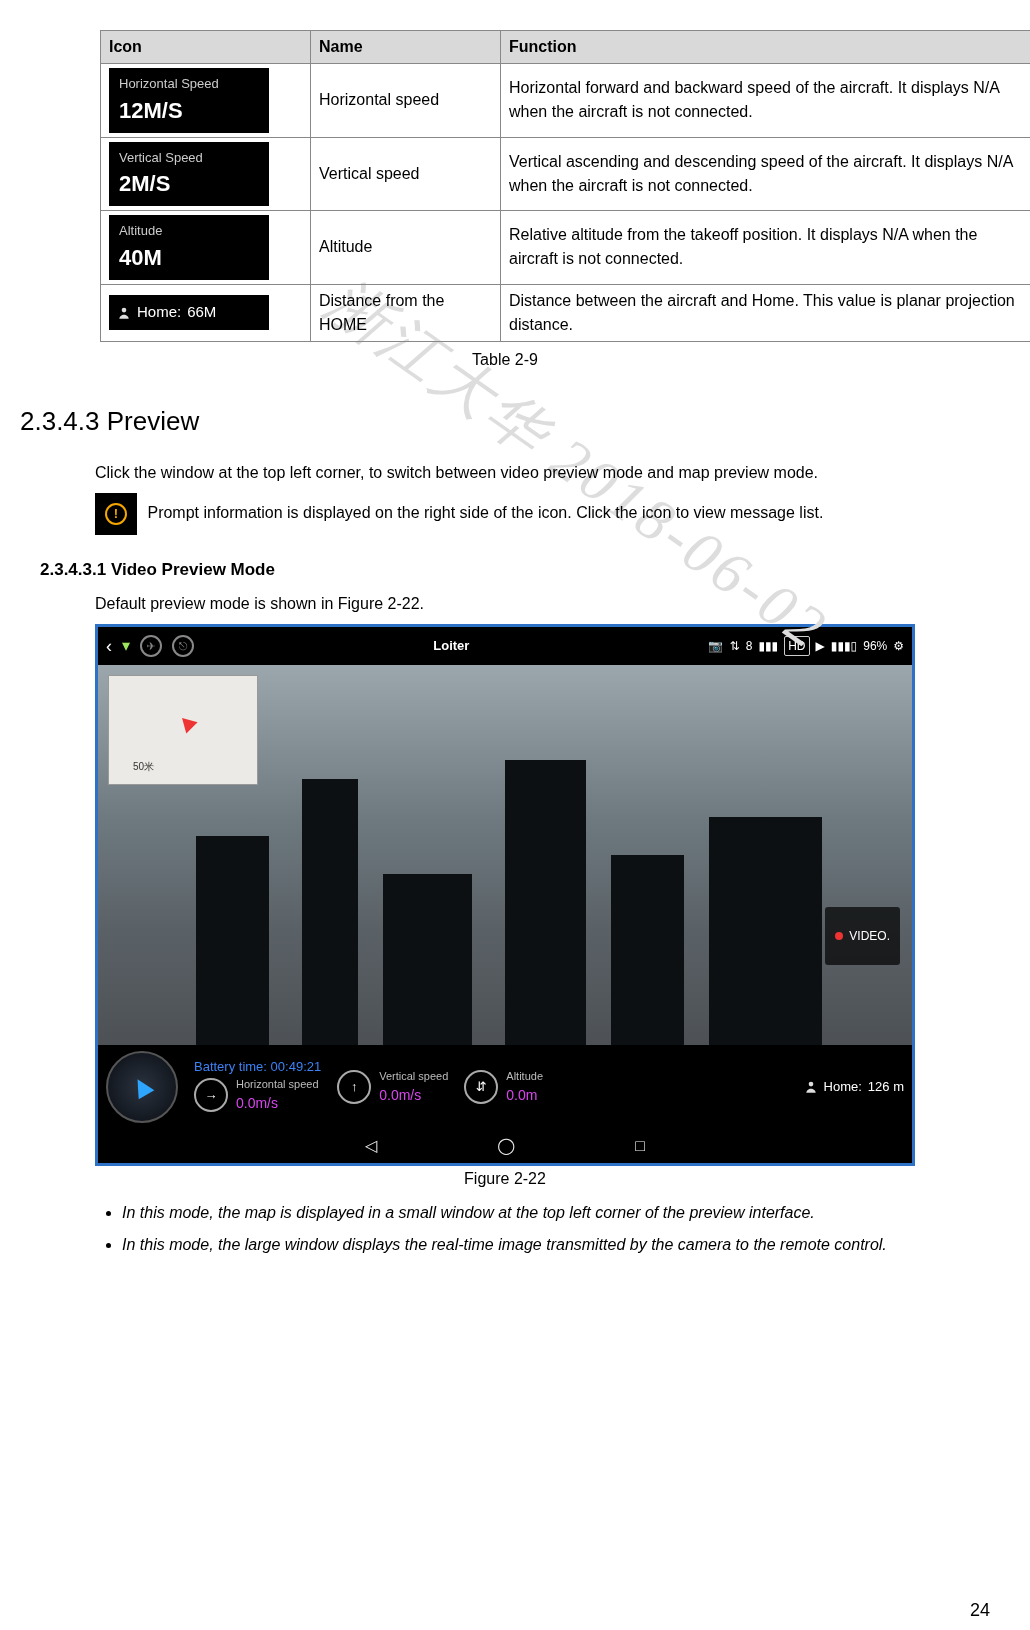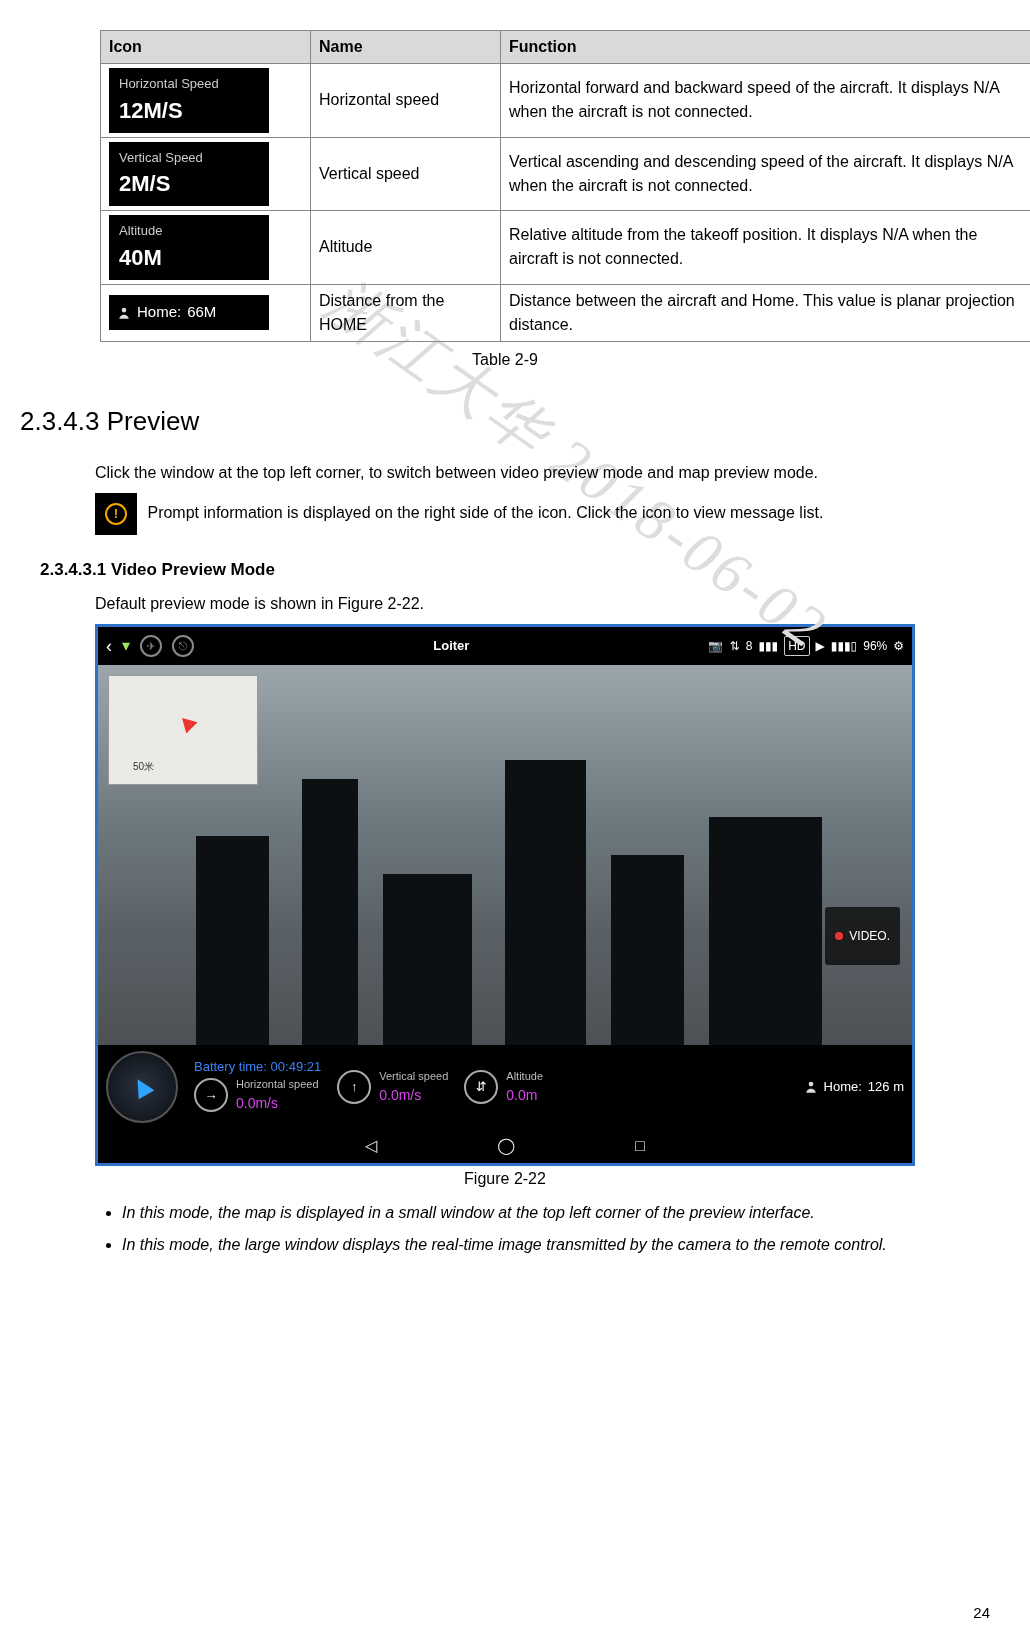--- a/index.html
+++ b/index.html
@@ -182,21 +182,21 @@
   .hud-item .txt .val{font-size:14px;color:#d946ef;}
   .hud-home { display:flex; align-items:center; gap:6px; margin-left:auto; font-size:13px;}
   .navbar {
     background:#000; height:34px;
     display:flex; justify-content:center; gap:120px; align-items:center;
     color:#eee; font-size:16px;
   }
   .fig-caption { text-align:center; margin:1px 0 10px; }
   ul.bullets { margin: 4px 0 0 80px; padding-left: 22px; width:800px;font-style:italic;}
   ul.bullets li { margin-bottom: 8px; text-align: justify; }
-  .page-num { position: fixed; bottom: 6px; right: 40px; font-size: 15px; }
+  .page-num { position: fixed; bottom: 6px; right: 40px; font-size: 18px; }
   .person-svg { width:14px;height:14px;fill:#ddd; }
   .batt-lbl { font-size:13px; color:#3b82f6; margin-top:-4px; }
 </style>
 </head>
 <body>
 
 <div class="watermark">浙江大华 2018-06-02</div>
 
 <table class="icon-table">
   <tbody>

